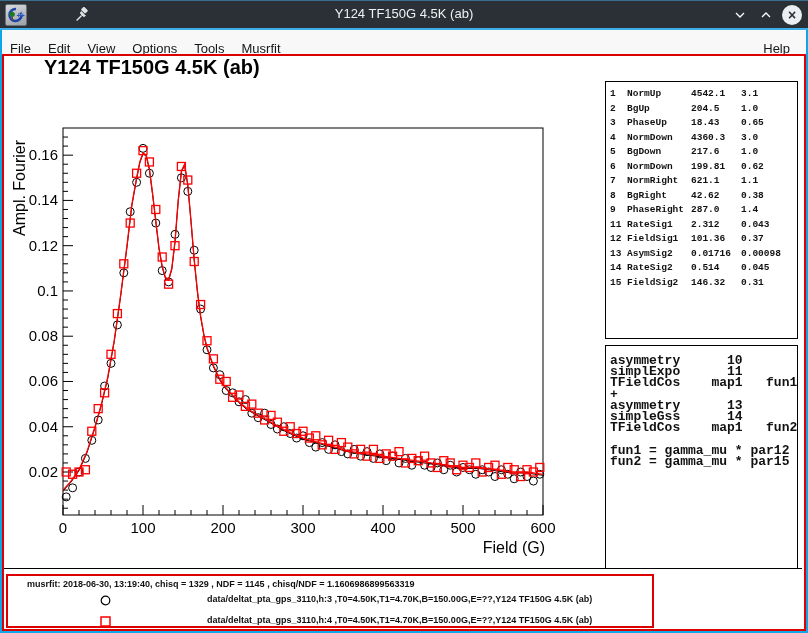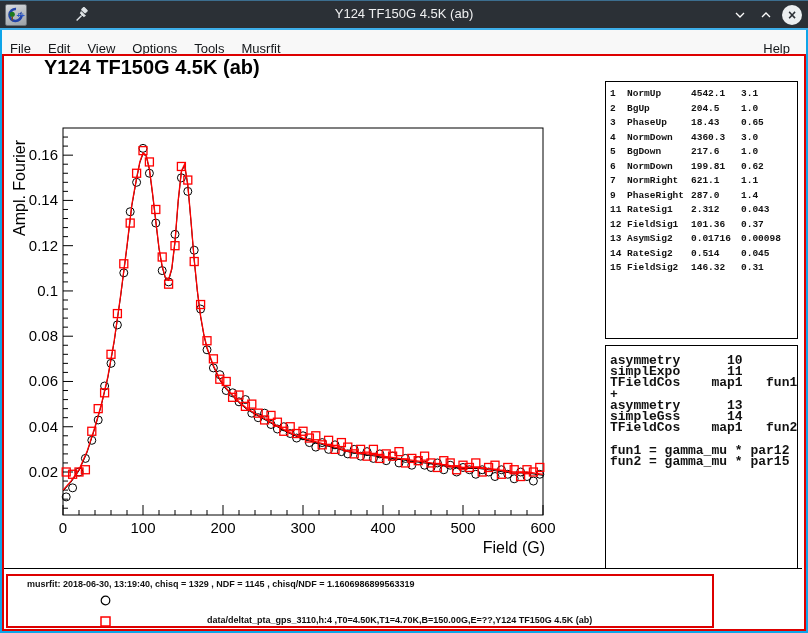--- a/index.html
+++ b/index.html
@@ -38,21 +38,21 @@
         font-family:"Liberation Mono","DejaVu Sans Mono",monospace;font-weight:bold;color:#111;}
   .param-box{left:605px;top:81px;width:193px;height:258px;padding:5px 0 0 4px;}
   .param-row{height:14.5px;line-height:14.5px;font-size:9.5px;white-space:nowrap;}
   .param-row span{display:inline-block;vertical-align:top;}
   .p-no{width:17px;} .p-name{width:64px;} .p-val{width:50px;}
   .theory-box{left:605px;top:345px;width:193px;height:224px;overflow:hidden;}
   .theory-box pre{margin:0;padding:9px 0 0 4px;font-family:"Liberation Mono","DejaVu Sans Mono",monospace;
                   font-weight:bold;font-size:13px;line-height:11.2px;color:#111;}
   .sepline{position:absolute;left:4px;top:568px;width:798px;height:1px;background:#000;}
   
-  .bottom-box{position:absolute;left:6px;top:574px;width:708px;height:54px;background:#fff;
+  .bottom-box{position:absolute;left:6px;top:574px;width:648px;height:54px;background:#fff;
               border:2px solid #dd0000;}
   .statusline{position:absolute;left:19px;top:3px;font-size:9px;font-weight:bold;color:#111;
               white-space:nowrap;}
   .legend-row{position:absolute;left:0;width:100%;height:14px;}
   .legend-row .lg-marker{position:absolute;left:91px;top:1px;}
   .legend-row .lg-label{position:absolute;left:199px;top:1px;font-size:9px;font-weight:bold;
               color:#111;white-space:nowrap;}
 </style>
 </head>
 <body>
@@ -348,20 +348,21 @@
     </svg>
 
   <div class="pbox param-box" id="param-box">
       <div class="param-row"><span class="p-no">1</span><span class="p-name">NormUp</span><span class="p-val">4542.1</span><span class="p-err">3.1</span></div>
       <div class="param-row"><span class="p-no">2</span><span class="p-name">BgUp</span><span class="p-val">204.5</span><span class="p-err">1.0</span></div>
       <div class="param-row"><span class="p-no">3</span><span class="p-name">PhaseUp</span><span class="p-val">18.43</span><span class="p-err">0.65</span></div>
       <div class="param-row"><span class="p-no">4</span><span class="p-name">NormDown</span><span class="p-val">4360.3</span><span class="p-err">3.0</span></div>
       <div class="param-row"><span class="p-no">5</span><span class="p-name">BgDown</span><span class="p-val">217.6</span><span class="p-err">1.0</span></div>
       <div class="param-row"><span class="p-no">6</span><span class="p-name">NormDown</span><span class="p-val">199.81</span><span class="p-err">0.62</span></div>
       <div class="param-row"><span class="p-no">7</span><span class="p-name">NormRight</span><span class="p-val">621.1</span><span class="p-err">1.1</span></div>
+      <div class="param-row"><span class="p-no">8</span><span class="p-name">BgRight</span><span class="p-val">42.62</span><span class="p-err">0.38</span></div>
       <div class="param-row"><span class="p-no">9</span><span class="p-name">PhaseRight</span><span class="p-val">287.0</span><span class="p-err">1.4</span></div>
       <div class="param-row"><span class="p-no">11</span><span class="p-name">RateSig1</span><span class="p-val">2.312</span><span class="p-err">0.043</span></div>
       <div class="param-row"><span class="p-no">12</span><span class="p-name">FieldSig1</span><span class="p-val">101.36</span><span class="p-err">0.37</span></div>
       <div class="param-row"><span class="p-no">13</span><span class="p-name">AsymSig2</span><span class="p-val">0.01716</span><span class="p-err">0.00098</span></div>
       <div class="param-row"><span class="p-no">14</span><span class="p-name">RateSig2</span><span class="p-val">0.514</span><span class="p-err">0.045</span></div>
       <div class="param-row"><span class="p-no">15</span><span class="p-name">FieldSig2</span><span class="p-val">146.32</span><span class="p-err">0.31</span></div>
     </div>
 
   <div class="pbox theory-box">
     <pre id="theory-pre">asymmetry      10
@@ -378,20 +379,21 @@
 
   <div class="sepline"></div>
 
   <div class="bottom-box">
     <div class="statusline">musrfit: 2018-06-30, 13:19:40, chisq = 1329 , NDF = 1145 , chisq/NDF = 1.1606986899563319</div>
     <div id="legend-rows">
         <div class="legend-row" style="top: 17px;">
           <svg width="13" height="13" class="lg-marker">
             <circle cx="6.5" cy="6.5" r="4.3" fill="none" stroke="#000000" stroke-width="1.2"></circle>
           </svg>
+          <span class="lg-label">data/deltat_pta_gps_3110,h:3 ,T0=4.50K,T1=4.70K,B=150.00G,E=??,Y124 TF150G 4.5K (ab)</span>
         </div>
         <div class="legend-row" style="top: 38px;">
           <svg width="13" height="13" class="lg-marker">
             <rect x="2" y="2" width="9" height="9" fill="none" stroke="#ff0000" stroke-width="1.5"></rect>
           </svg>
           <span class="lg-label">data/deltat_pta_gps_3110,h:4 ,T0=4.50K,T1=4.70K,B=150.00G,E=??,Y124 TF150G 4.5K (ab)</span>
         </div>
       </div>
   </div>
 

